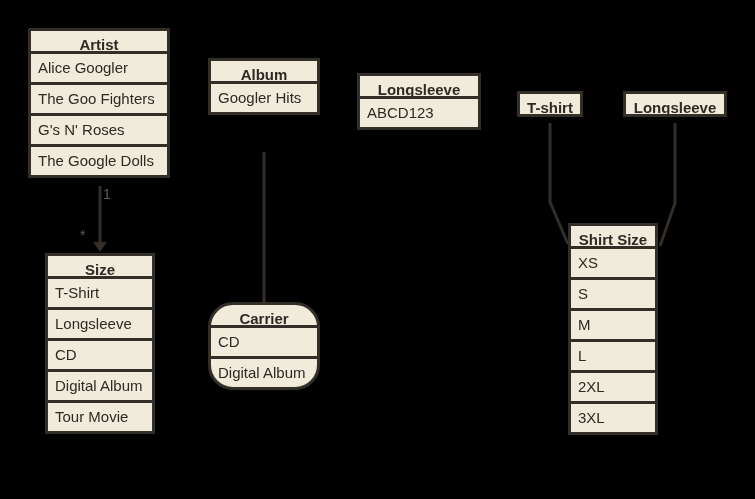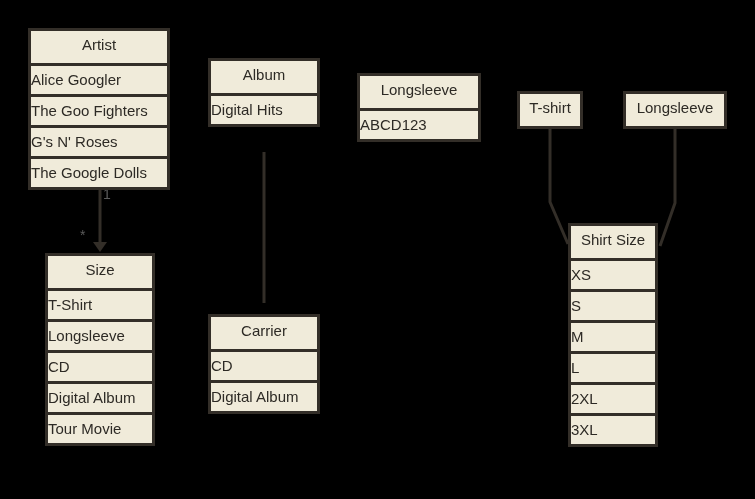--- a/index.html
+++ b/index.html
@@ -32,47 +32,47 @@
   }
   .box {
     position: absolute;
     box-sizing: border-box;
     background: var(--fill, #f0ebda);
     border: 3px solid var(--border, #332e28);
     color: var(--text, #2d2a25);
     font-size: 15px;
   }
   .box .hdr {
-    height: 32px;
+    height: 20px;
     line-height: 27px;
-    font-weight: normal;
+    font-weight: bold;
     text-align: center;
     padding: 0 0;
     white-space: nowrap;
     overflow: hidden;
   }
   .box .row {
     height: 28px;
     line-height: 28px;
     border-top: 3px solid var(--border, #332e28);
-    padding: 0 0;
+    padding: 0 7px;
     white-space: nowrap;
     overflow: hidden;
   }
   .mult {
     position: absolute;
     color: var(--mult, #5c5c5c);
     font-size: 14px;
     line-height: 1;
   }
   
   #box-artist      { left: 28px;  top: 28px;  width: 142px; }
   #box-merch       { left: 45px;  top: 253px; width: 110px; }
   #box-album       { left: 208px; top: 58px;  width: 112px; }
-  #box-carrier     { left: 208px; top: 314px; width: 112px; }
+  #box-carrier     { left: 208px; top: 302px; width: 112px; border-radius: 25px; }
   #box-ordernumber { left: 357px; top: 73px;  width: 124px; }
   #box-tshirt      { left: 517px; top: 91px;  width: 66px;  }
   #box-longsleeve  { left: 623px; top: 91px;  width: 104px; }
   #box-shirtsize   { left: 568px; top: 223px; width: 90px;  }
   #mult-one  { left: 103px; top: 187px; }
   #mult-many { left: 80px;  top: 228px; }
 </style>
 </head>
 <body>
 
@@ -99,21 +99,21 @@
   <div class="box" id="box-merch">
       <div class="hdr">Size</div>
       <div class="row">T-Shirt</div>
       <div class="row">Longsleeve</div>
       <div class="row">CD</div>
       <div class="row">Digital Album</div>
       <div class="row">Tour Movie</div>
     </div>
   <div class="box" id="box-album">
       <div class="hdr">Album</div>
-      <div class="row">Digital Hits</div>
+      <div class="row">Googler Hits</div>
     </div>
   <div class="box" id="box-carrier">
       <div class="hdr">Carrier</div>
       <div class="row">CD</div>
       <div class="row">Digital Album</div>
     </div>
   <div class="box" id="box-ordernumber">
       <div class="hdr">Longsleeve</div>
       <div class="row">ABCD123</div>
     </div>

